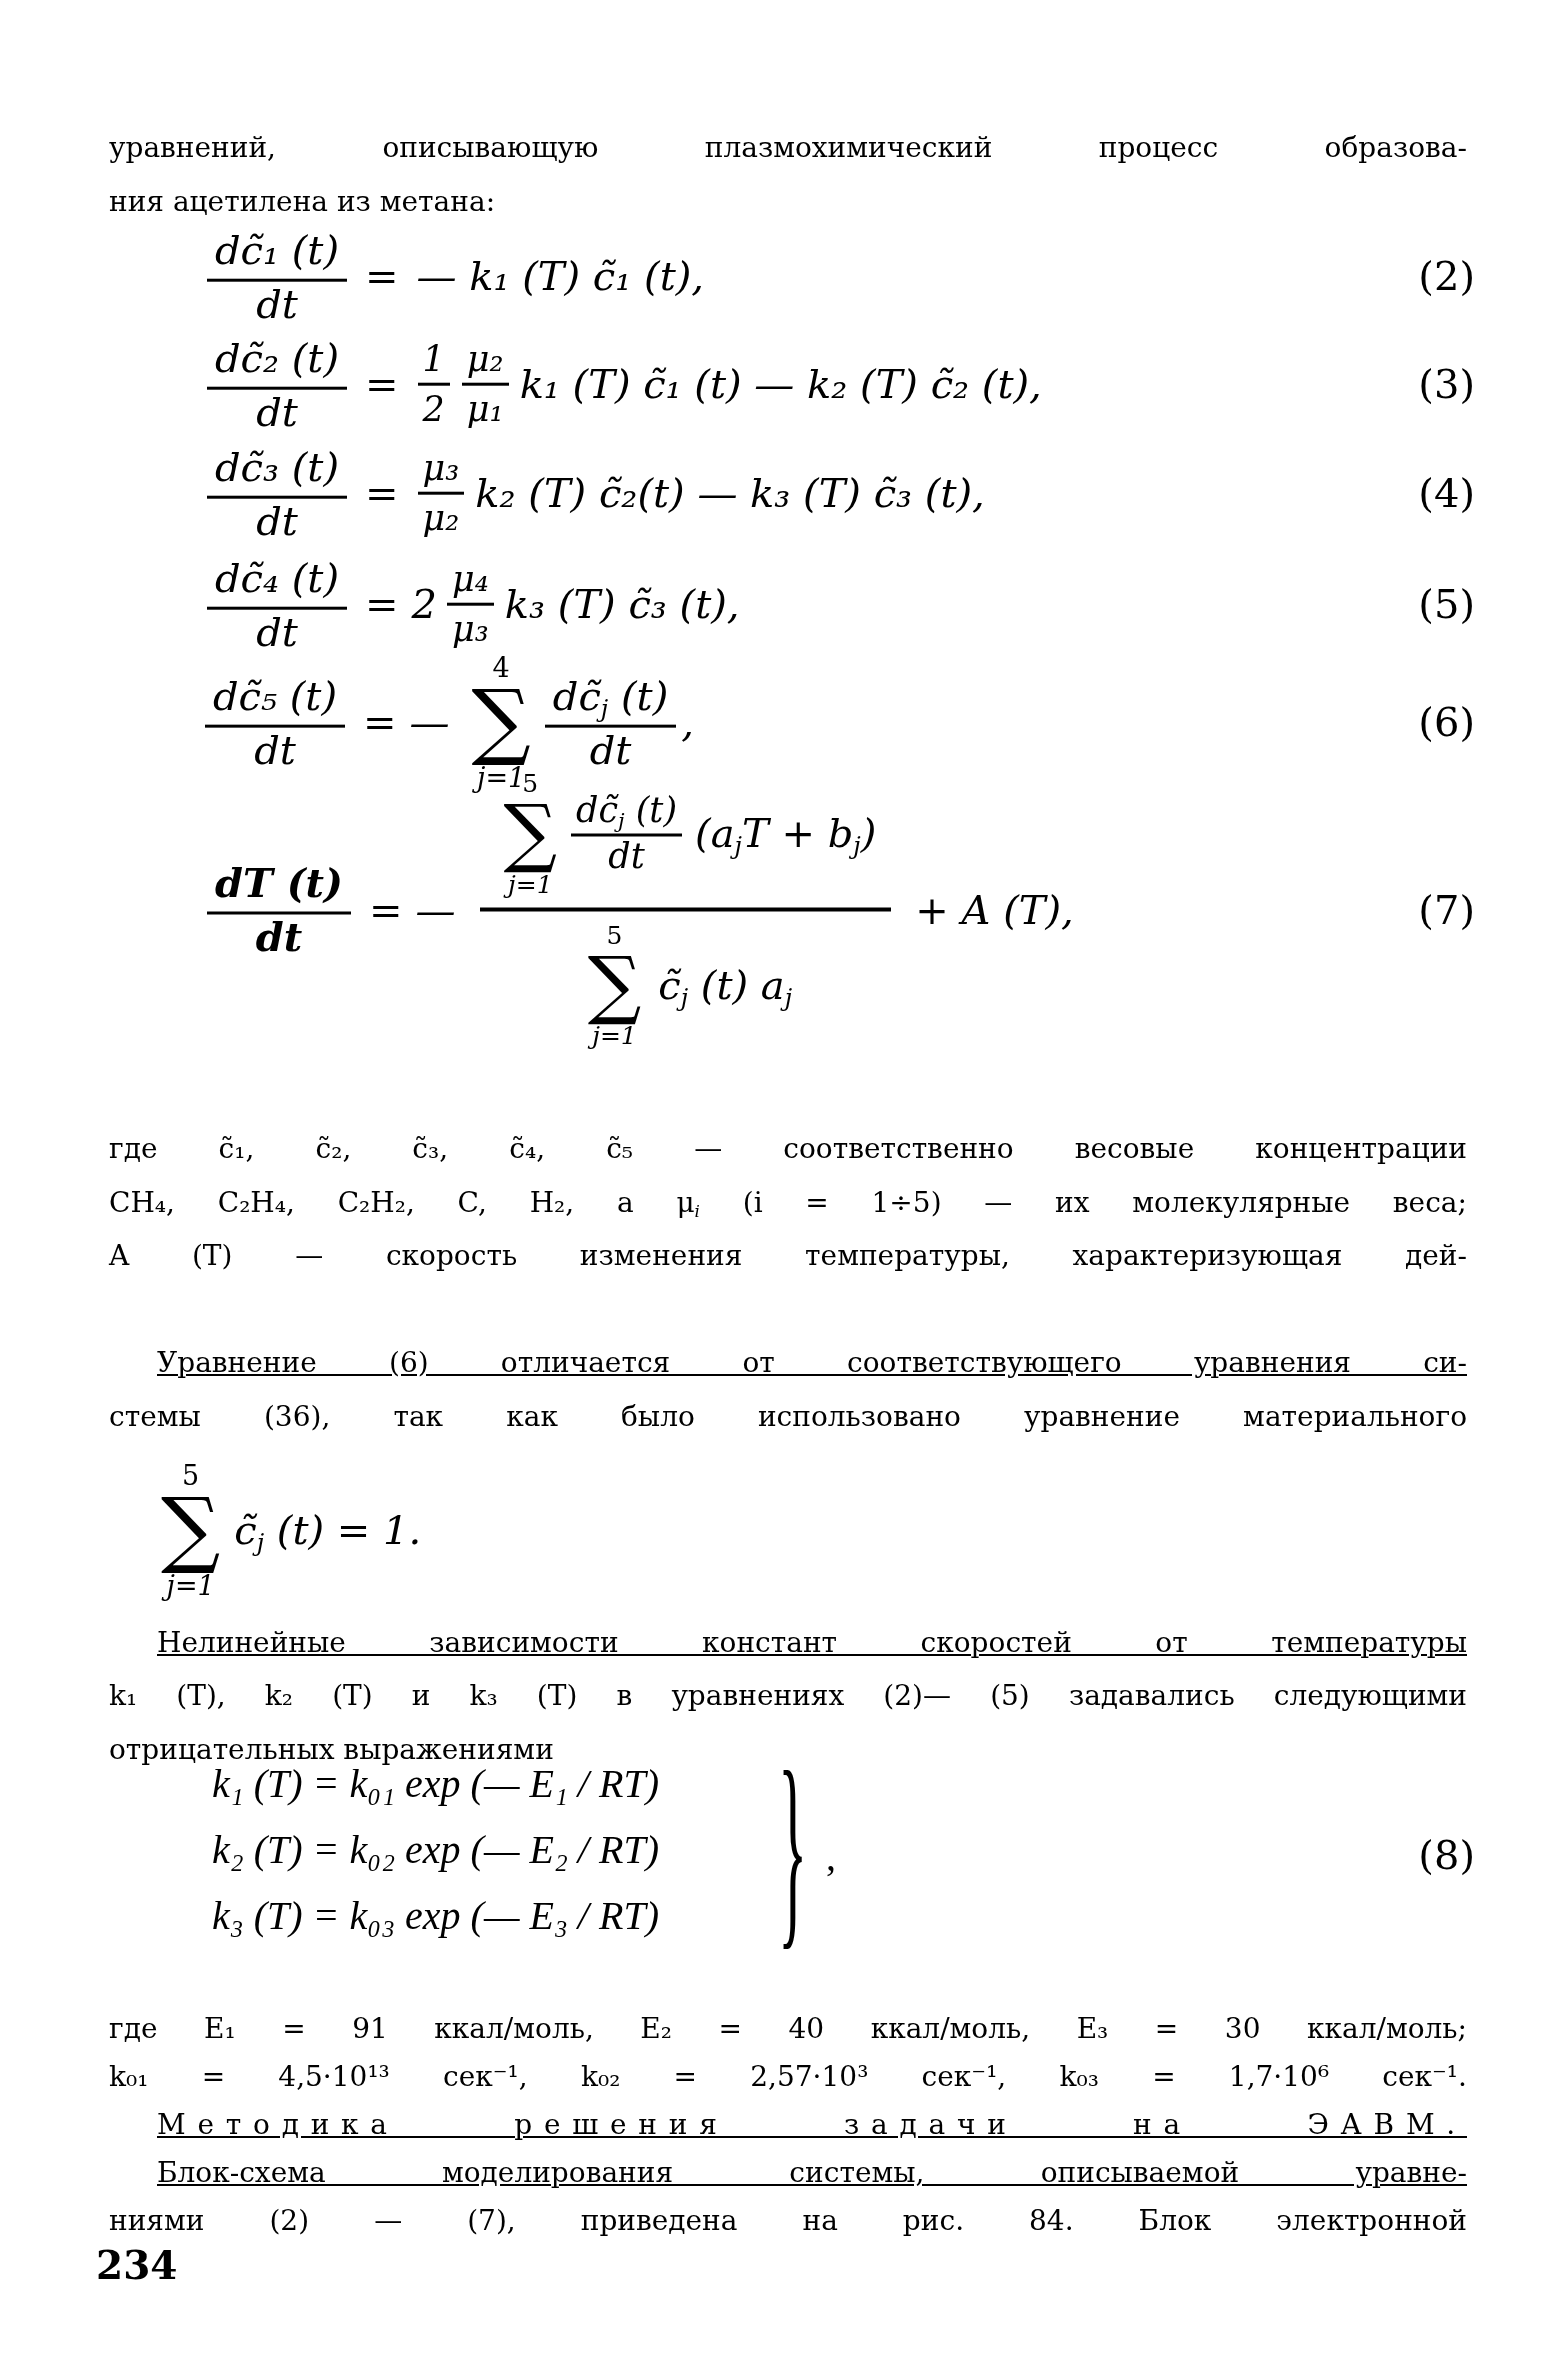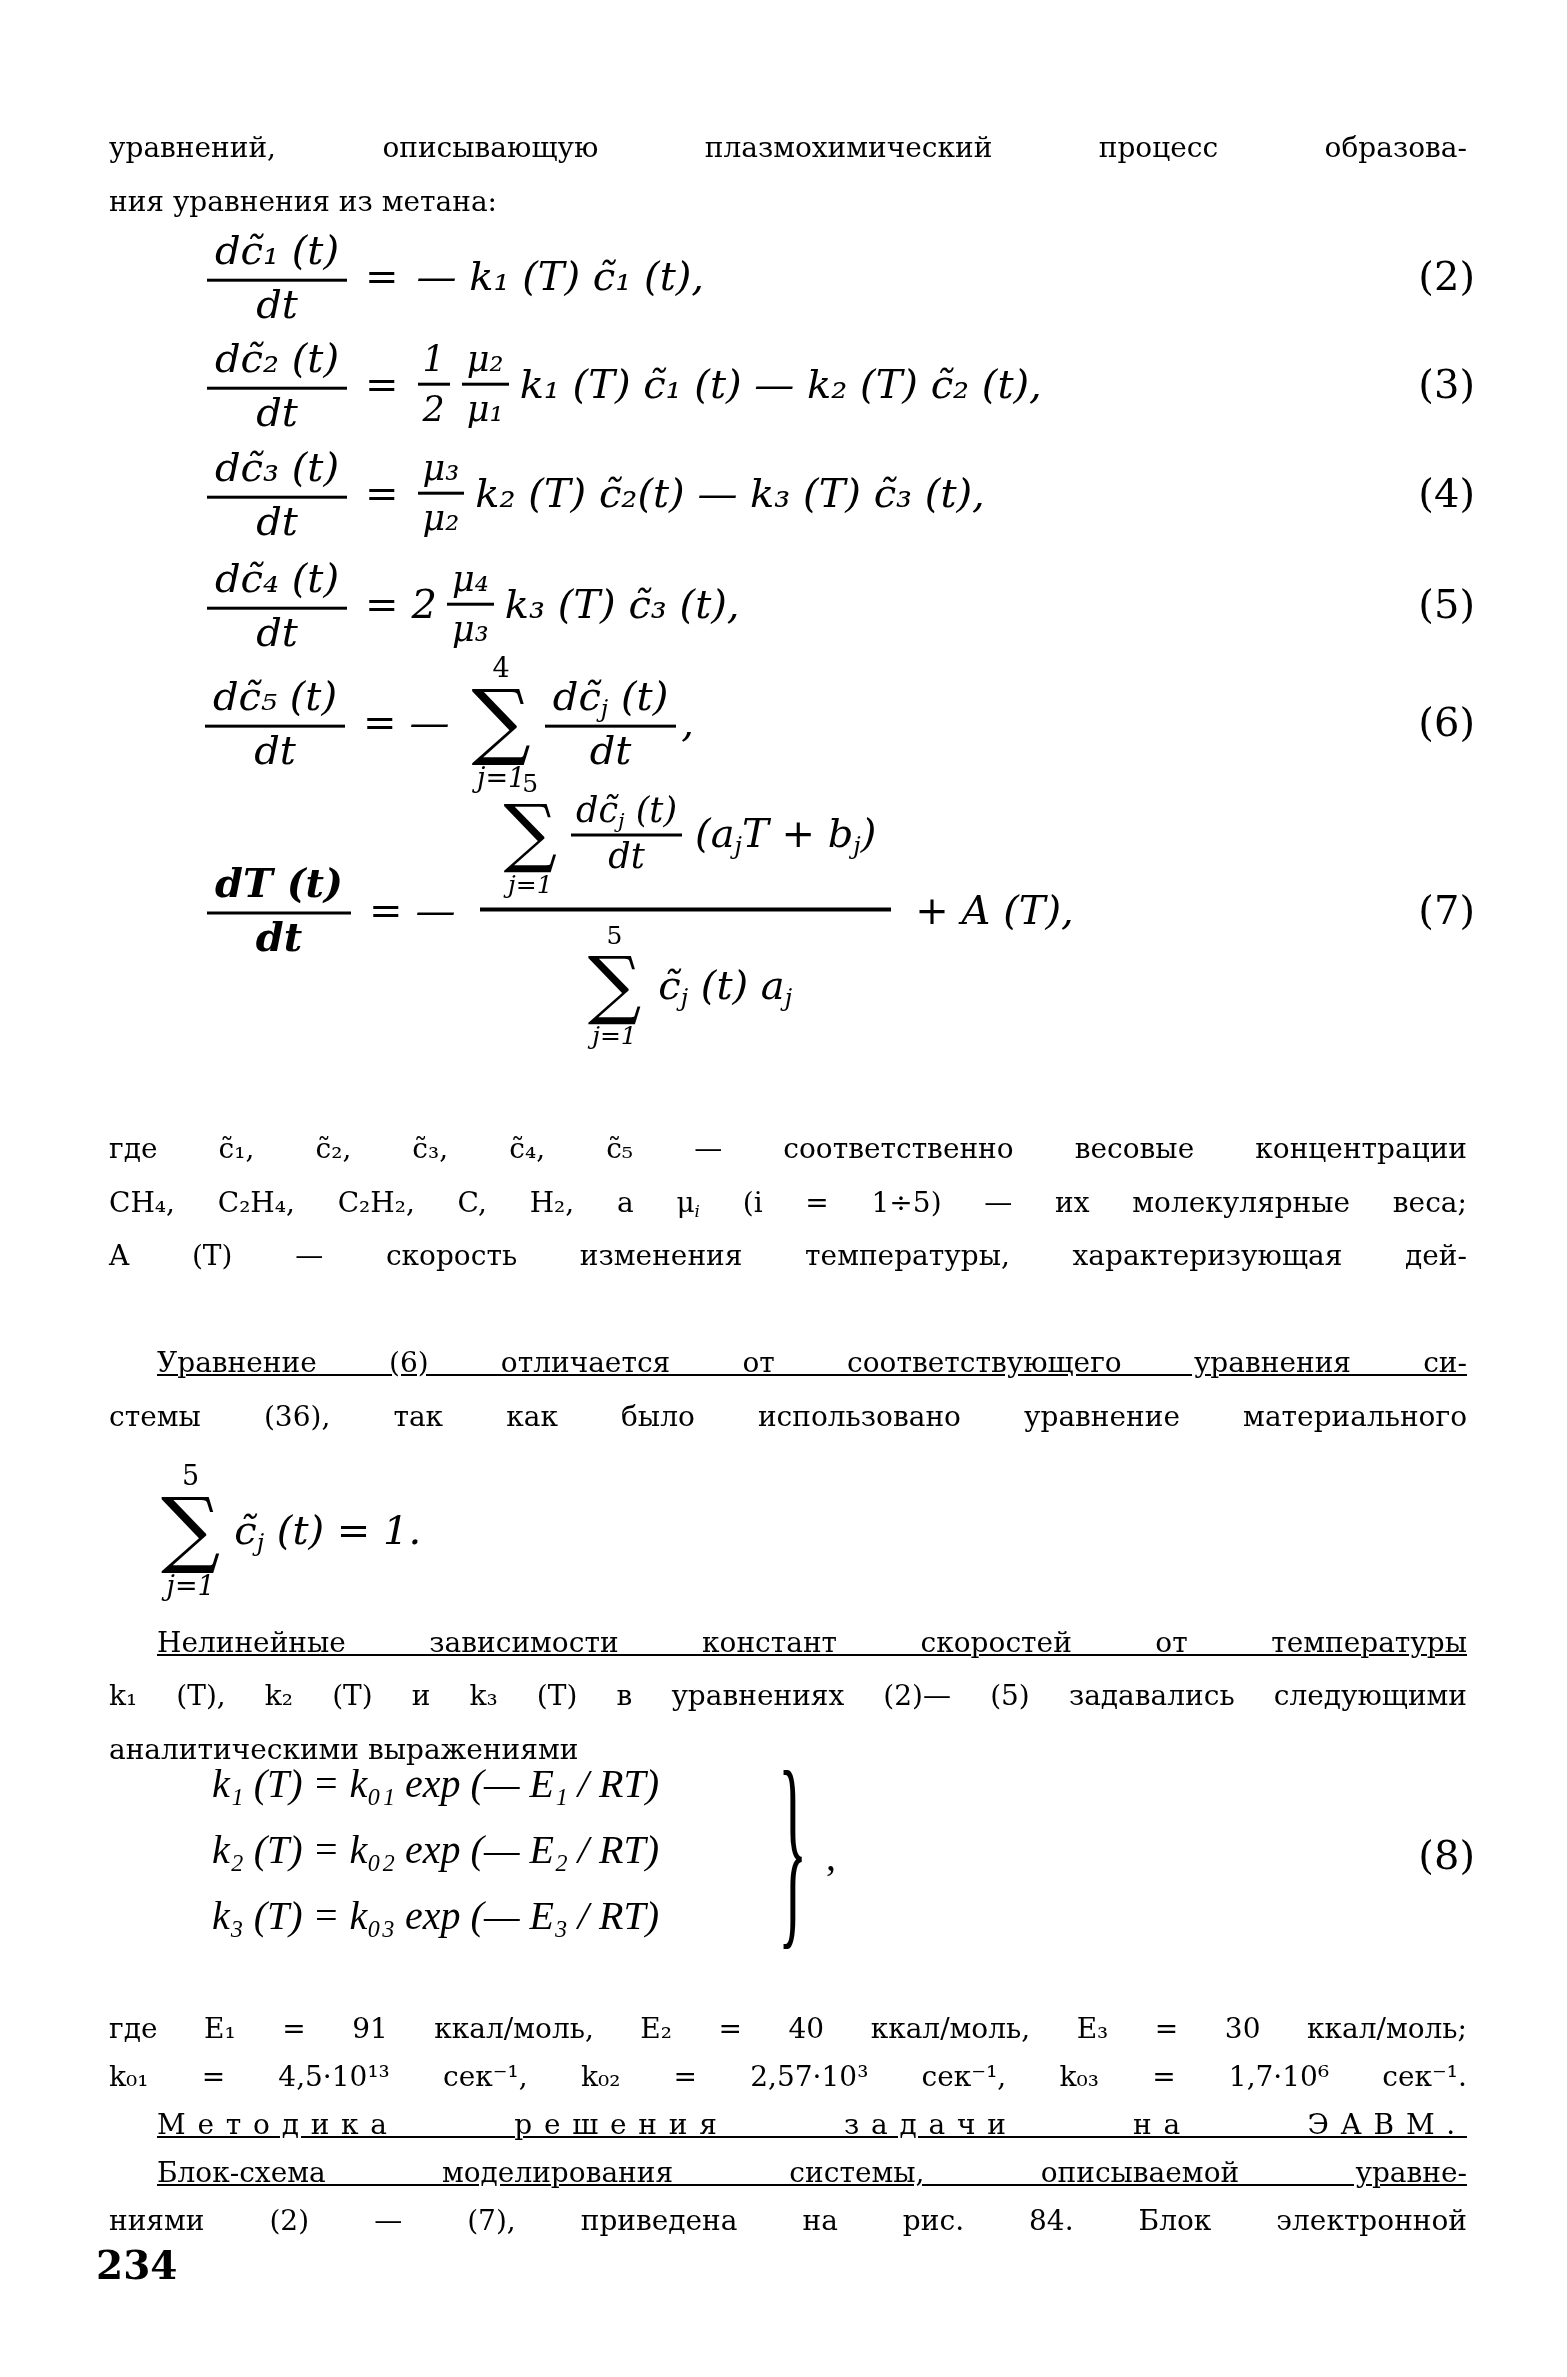--- a/index.html
+++ b/index.html
@@ -57,21 +57,21 @@
   .eqnum8 { position:absolute; right:93px; top:1855px; transform:translateY(-50%); font-size:40px; }
 
   .pagenum { position:absolute; left:96px; top:2242px; font-size:39px; font-weight:bold; }
 </style>
 </head>
 <body>
 
 <div class="page">
 
   <div class="tline just" style="top:114px"><span>уравнений, описывающую плазмохимический процесс образова-</span></div>
-  <div class="tline" style="top:168px"><span>ния уравнения из метана:</span></div>
+  <div class="tline" style="top:168px"><span>ния ацетилена из метана:</span></div>
 
   <div class="eqrow" style="left:202px; top:276px">
     <span class="frac">
         <span class="num">dc̃₁ (t)</span>
         <span class="den">dt</span>
       </span>
     <span class="op">=</span>
     <span class="rhs">— k₁ (T) c̃₁ (t),</span>
     <span class="eqnum">(2)</span>
   </div>
@@ -187,21 +187,21 @@
     <span class="sum">
       <span class="top">5</span>
       <span class="sig">∑</span>
       <span class="bot">j=1</span>
     </span>
     <span class="rhs"><span>c̃</span><sub>j</sub><span> (t) = 1.</span></span>
   </div>
 
   <div class="tline just indent" style="top:1609px"><span>Нелинейные зависимости констант скоростей от температуры</span></div>
   <div class="tline just" style="top:1662px"><span class="m">k₁ (T), k₂ (T) </span><span>и </span><span class="m">k₃ (T) </span><span>в уравнениях (2)— (5) задавались следующими</span></div>
-  <div class="tline" style="top:1716px"><span>аналитическими выражениями</span></div>
+  <div class="tline" style="top:1716px"><span>отрицательных выражениями</span></div>
 
   <div class="eq8">
     <div class="line">
         <span>k₁ (T) = k₀₁ exp (— E₁ / RT)</span>
       </div>
     <div class="line">
         <span>k₂ (T) = k₀₂ exp (— E₂ / RT)</span>
       </div>
     <div class="line">
         <span>k₃ (T) = k₀₃ exp (— E₃ / RT)</span>

